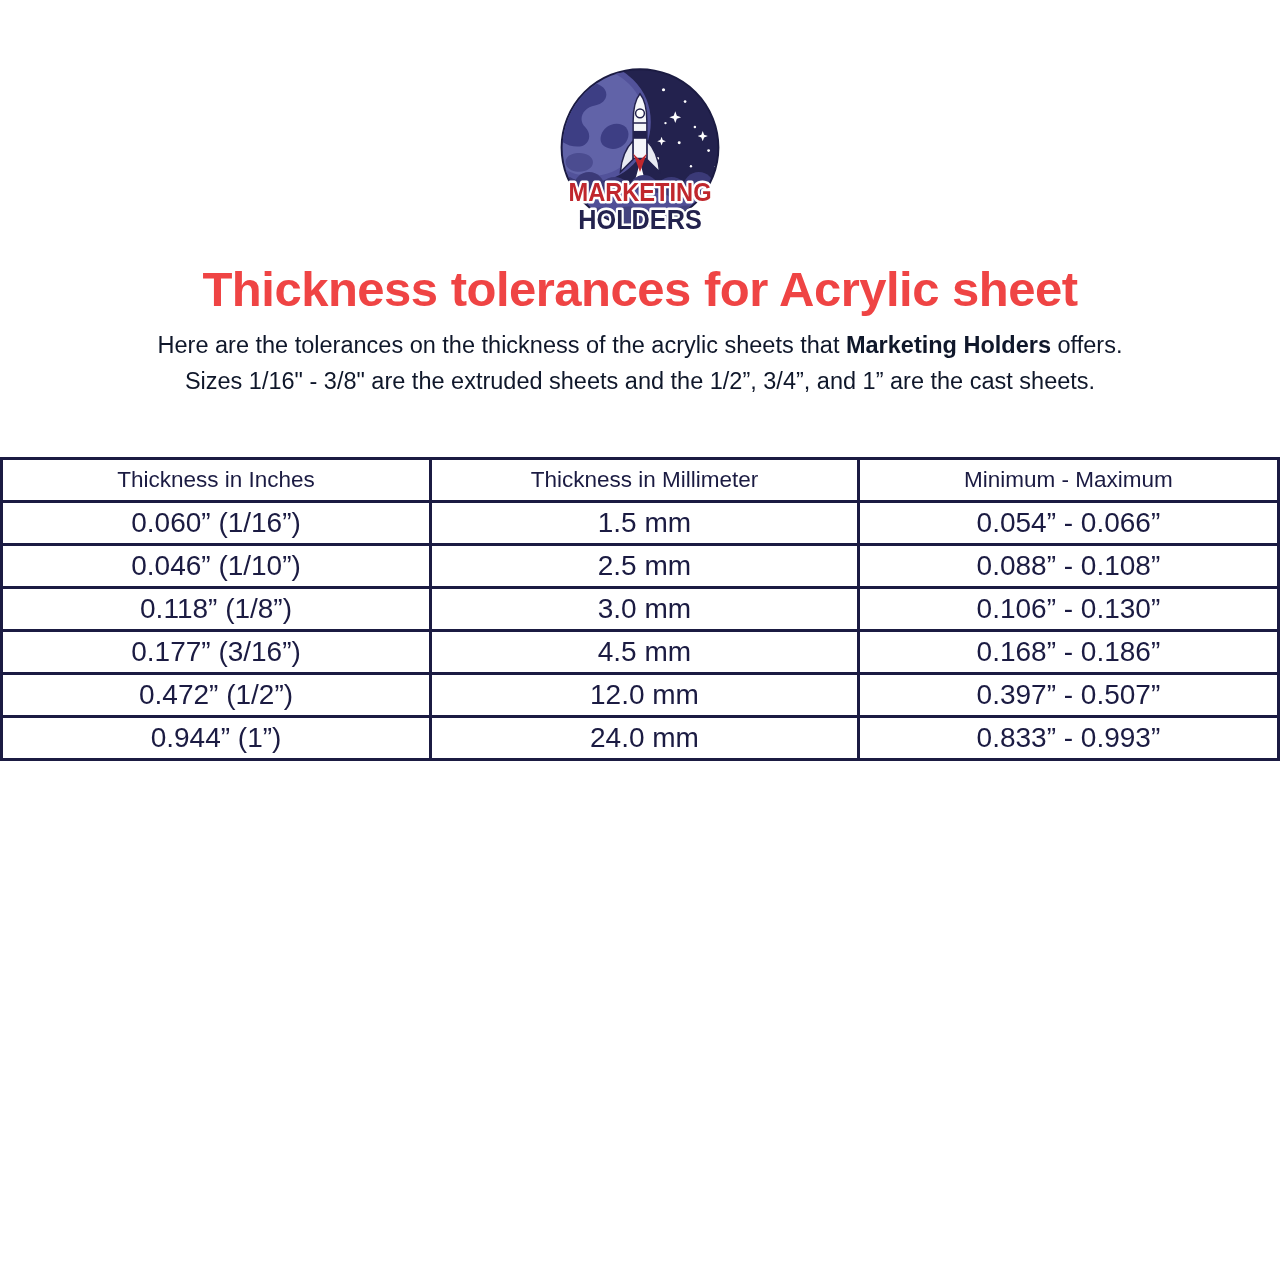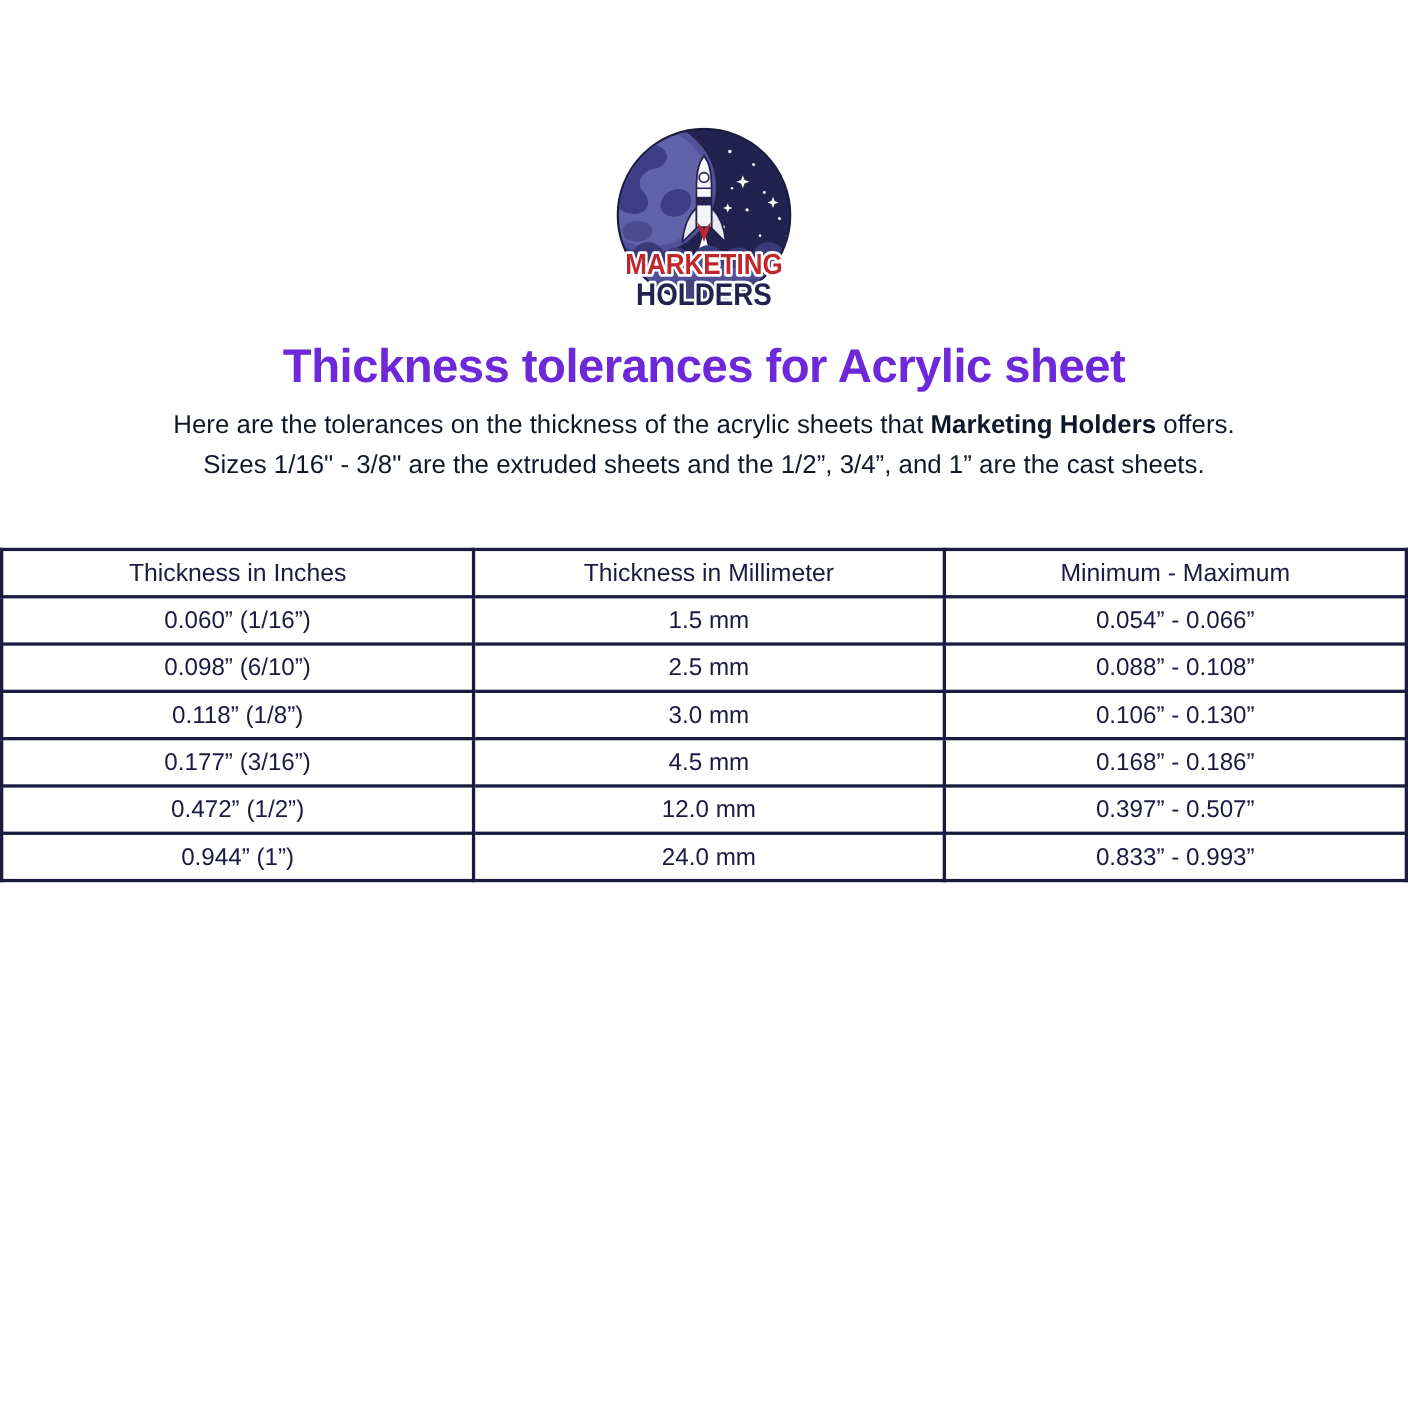--- a/index.html
+++ b/index.html
@@ -7,37 +7,37 @@
   body {
     width: 1280px;
     height: 1280px;
     font-family: "Liberation Sans", sans-serif;
     color: #1b1b42;
     overflow: hidden;
   }
   .page {
     width: 1280px;
     height: 1280px;
-    padding-top: 116px;
+    padding-top: 68px;
   }
   
   .logo-wrap {
     width: 196px;
     margin: 0 auto;
   }
   .logo-wrap svg { display: block; width: 196px; height: 169px; }
 
   
   .page-title {
     margin-top: 24px;
     text-align: center;
-    font-size: 43px;
+    font-size: 49px;
     font-weight: 800;
     letter-spacing: -0.5px;
-    color: #6d28d9;
+    color: #ef4444;
   }
   
   .subtitle {
     margin-top: 10px;
     text-align: center;
     font-size: 23.5px;
     line-height: 36px;
     color: #0f172a;
   }
   .subtitle b { font-weight: 700; }
@@ -51,21 +51,21 @@
     width: 100%;
     border-collapse: collapse;
     table-layout: fixed;
   }
   table.tolerance th,
   table.tolerance td {
     border: 3px solid #1b1b42;
     height: 43px;
     text-align: center;
     vertical-align: middle;
-    font-size: 22px;
+    font-size: 28px;
     font-weight: 400;
     color: #1b1b42;
     padding: 2px 6px;
   }
   table.tolerance th {
     font-weight: 400;
     font-size: 22.5px;
   }
 </style>
 </head>
@@ -178,21 +178,21 @@
           <th>Minimum - Maximum</th>
         </tr>
       </thead>
       <tbody>
           <tr>
             <td>0.060” (1/16”)</td>
             <td>1.5 mm</td>
             <td>0.054” - 0.066”</td>
           </tr>
           <tr>
-            <td>0.098” (6/10”)</td>
+            <td>0.046” (1/10”)</td>
             <td>2.5 mm</td>
             <td>0.088” - 0.108”</td>
           </tr>
           <tr>
             <td>0.118” (1/8”)</td>
             <td>3.0 mm</td>
             <td>0.106” - 0.130”</td>
           </tr>
           <tr>
             <td>0.177” (3/16”)</td>

